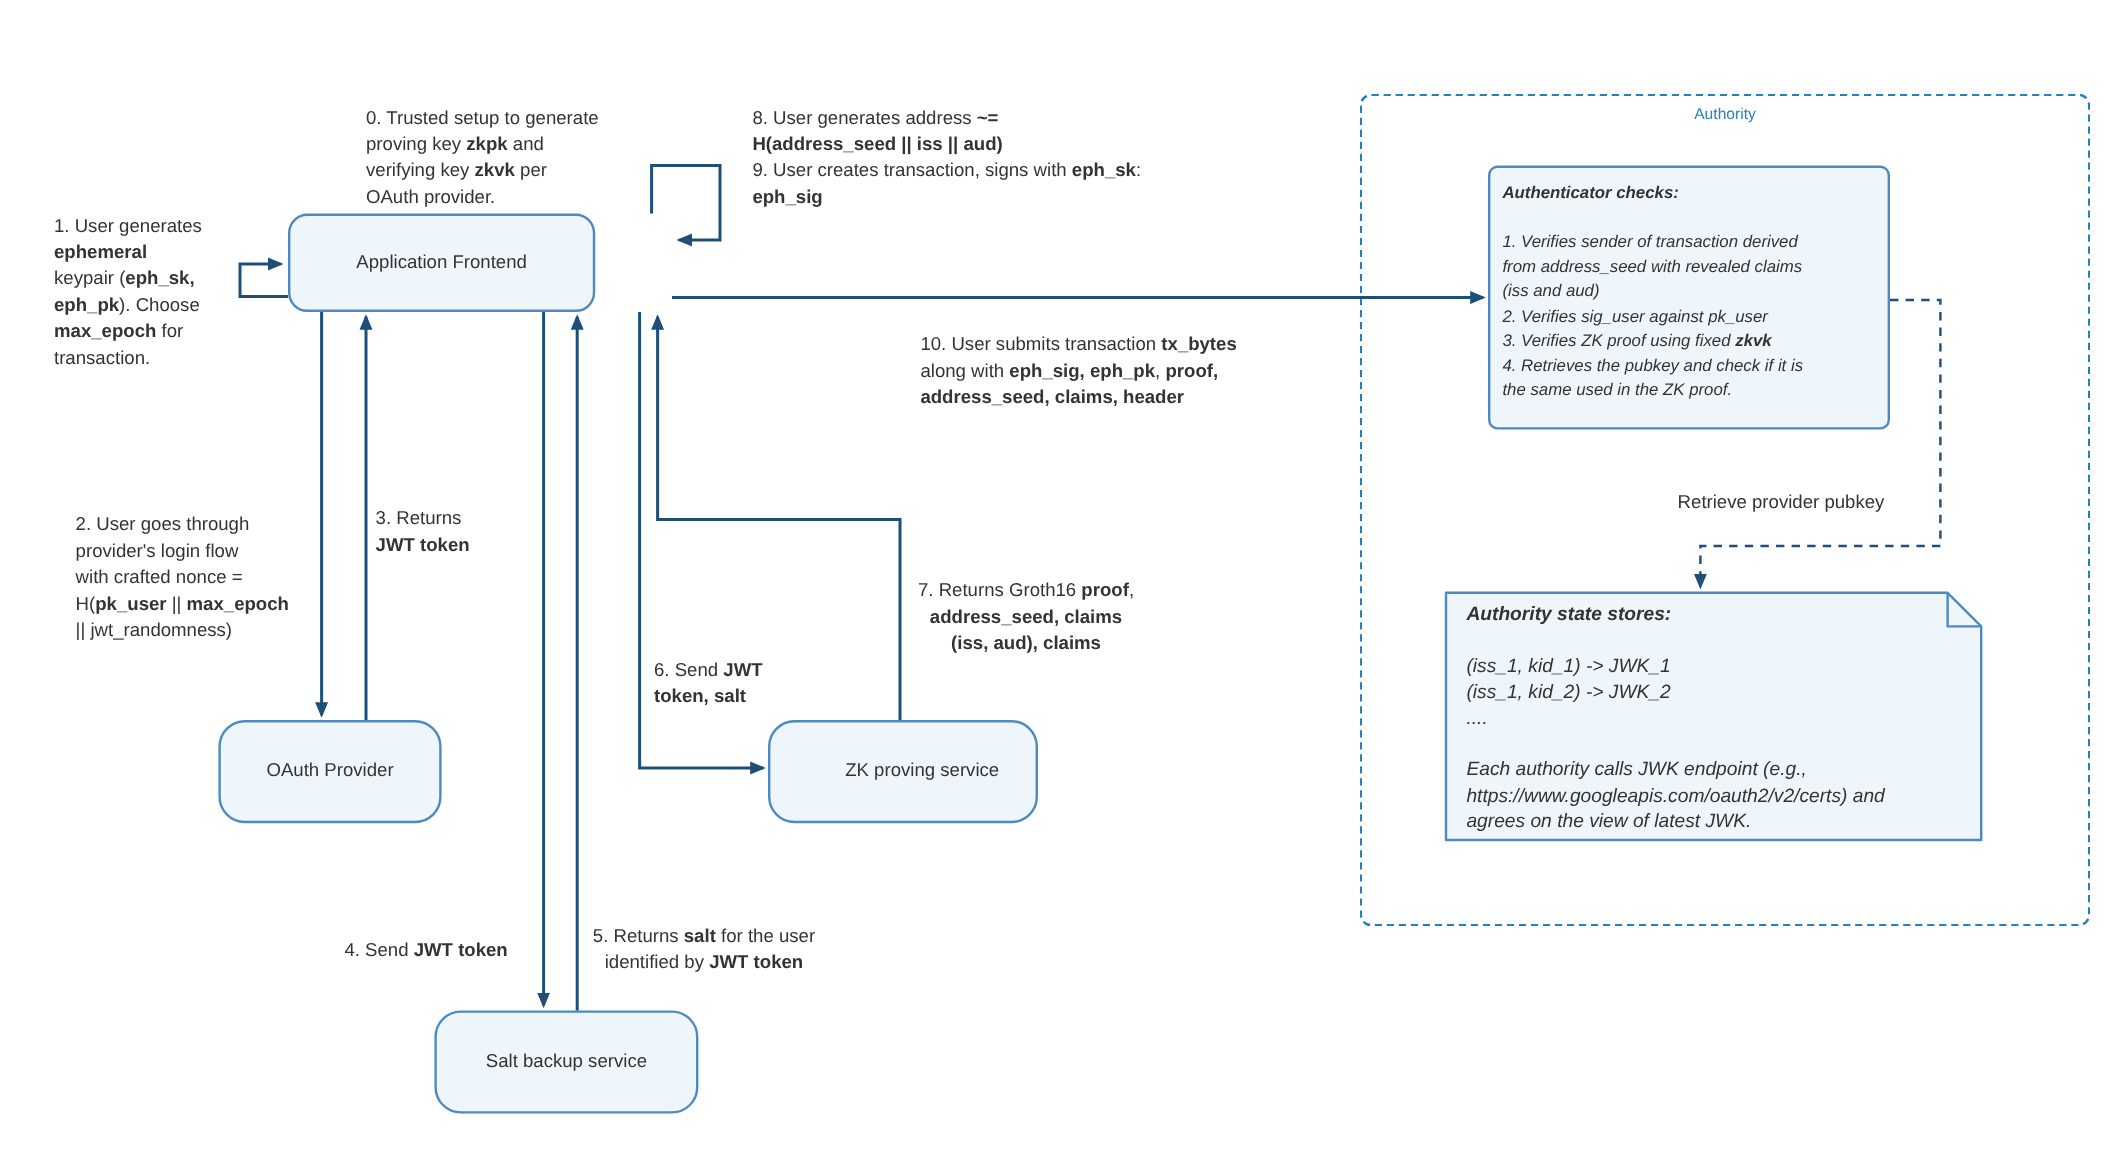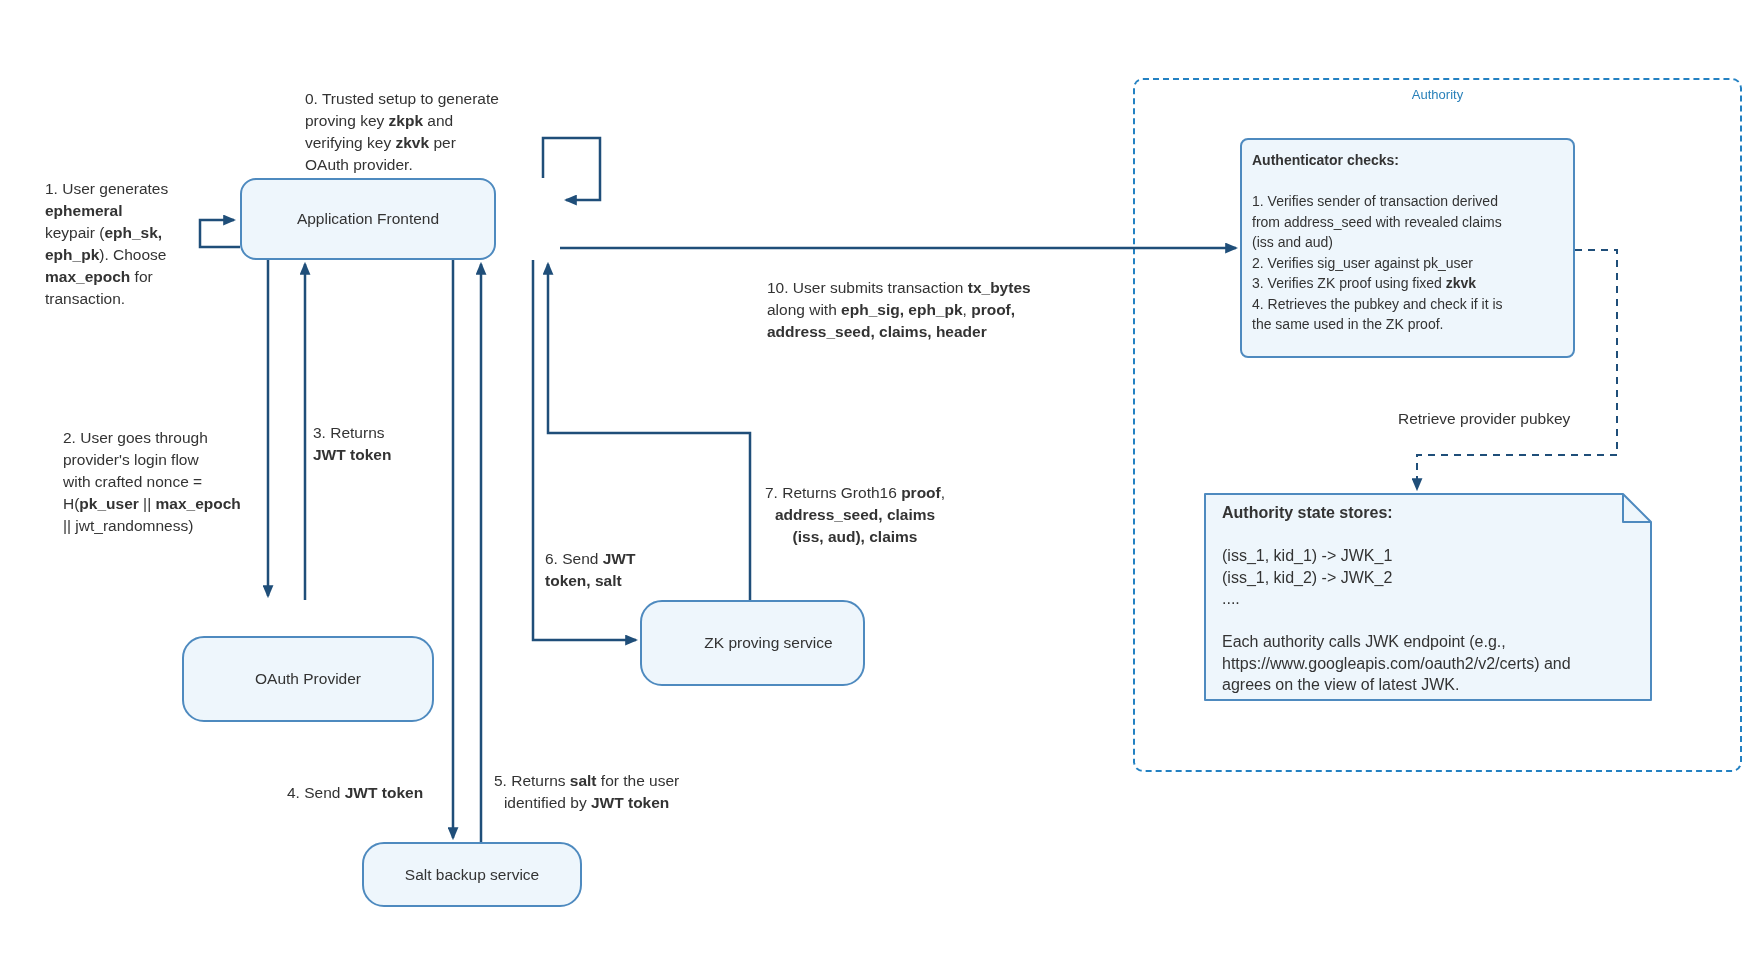--- a/index.html
+++ b/index.html
@@ -8,21 +8,21 @@
   }
   html,body{margin:0;padding:0;background:#ffffff;}
   #canvas{position:relative;width:1760px;height:959px;overflow:hidden;
           font-family:"Liberation Sans","DejaVu Sans",sans-serif;color:var(--text);}
   .node{position:absolute;display:flex;align-items:center;justify-content:center;
         background:var(--node-fill);border:2.5px solid var(--node-border);
         font-size:15.5px;box-sizing:border-box;z-index:2;}
   .label{position:absolute;display:inline-block;white-space:pre;font-size:15.5px;
          line-height:22px;z-index:4;}
   .label b{font-weight:bold;}
-  .boxtext{position:absolute;white-space:pre;z-index:4;}
+  .boxtext{position:absolute;white-space:pre;z-index:4;font-style:italic;}
   #authority-frame{position:absolute;left:1133px;top:78px;width:609px;height:694px;
         border:2px dashed var(--authority-border);border-radius:10px;box-sizing:border-box;z-index:1;}
   #authority-title{position:absolute;left:1133px;top:87px;width:609px;text-align:center;
         color:var(--authority-label);font-size:13px;z-index:4;}
   #authenticator-box{position:absolute;left:1240px;top:138px;width:335px;height:220px;
         background:var(--node-fill);border:2px solid var(--node-border);border-radius:8px;
         box-sizing:border-box;z-index:2;}
   #authenticator-text{left:1252px;top:150px;font-size:14px;line-height:20.5px;}
   #note-shape{position:absolute;left:1203px;top:492px;z-index:2;}
   #note-text{left:1222px;top:502px;font-size:16px;line-height:21.5px;}
@@ -38,27 +38,27 @@
 <body>
 
 <div id="canvas">
 
   <div id="authority-frame"></div>
   <div id="authority-title">Authority</div>
 
   <div class="node" style="left:240px;top:178px;width:256px;height:82px;border-radius:16px;">
     <span>Application Frontend</span>
   </div>
-  <div class="node" style="left:182px;top:636px;width:252px;height:86px;border-radius:22px;">
+  <div class="node" style="left:182px;top:600px;width:186px;height:86px;border-radius:22px;">
     <span>OAuth Provider</span>
   </div>
   <div class="node" style="left:640px;top:600px;width:225px;height:86px;border-radius:22px;padding-left:32px;">
     <span>ZK proving service</span>
   </div>
-  <div class="node" style="left:362px;top:842px;width:220px;height:65px;border-radius:22px;">
+  <div class="node" style="left:362px;top:842px;width:220px;height:86px;border-radius:22px;">
     <span>Salt backup service</span>
   </div>
 
   <div id="authenticator-box"></div>
   <div id="authenticator-text" class="boxtext"><b>Authenticator checks:</b>
 
 1. Verifies sender of transaction derived
 from address_seed with revealed claims
 (iss and aud)
 2. Verifies sig_user against pk_user
@@ -101,20 +101,24 @@
   <div class="label" style="left:305px;top:48px;margin-top:40px;">0. Trusted setup to generate
 proving key <b>zkpk</b> and
 verifying key <b>zkvk</b> per
 OAuth provider.</div>
   <div class="label" style="left:45px;top:178px;">1. User generates
 <b>ephemeral</b>
 keypair (<b>eph_sk,</b>
 <b>eph_pk</b>). Choose
 <b>max_epoch</b> for
 transaction.</div>
+  <div class="label" style="left:627px;top:88px;">8. User generates address <b>~=</b>
+<b>H(address_seed || iss || aud)</b>
+9. User creates transaction, signs with <b>eph_sk</b>:
+<b>eph_sig</b></div>
   <div class="label" style="left:767px;top:277px;">10. User submits transaction <b>tx_bytes</b>
 along with <b>eph_sig, eph_pk</b>, <b>proof,</b>
 <b>address_seed, claims, header</b></div>
   <div class="label" style="left:63px;top:427px;">2. User goes through
 provider's login flow
 with crafted nonce =
 H(<b>pk_user</b> || <b>max_epoch</b>
 || jwt_randomness)</div>
   <div class="label" style="left:313px;top:422px;">3. Returns
 <b>JWT token</b></div>

